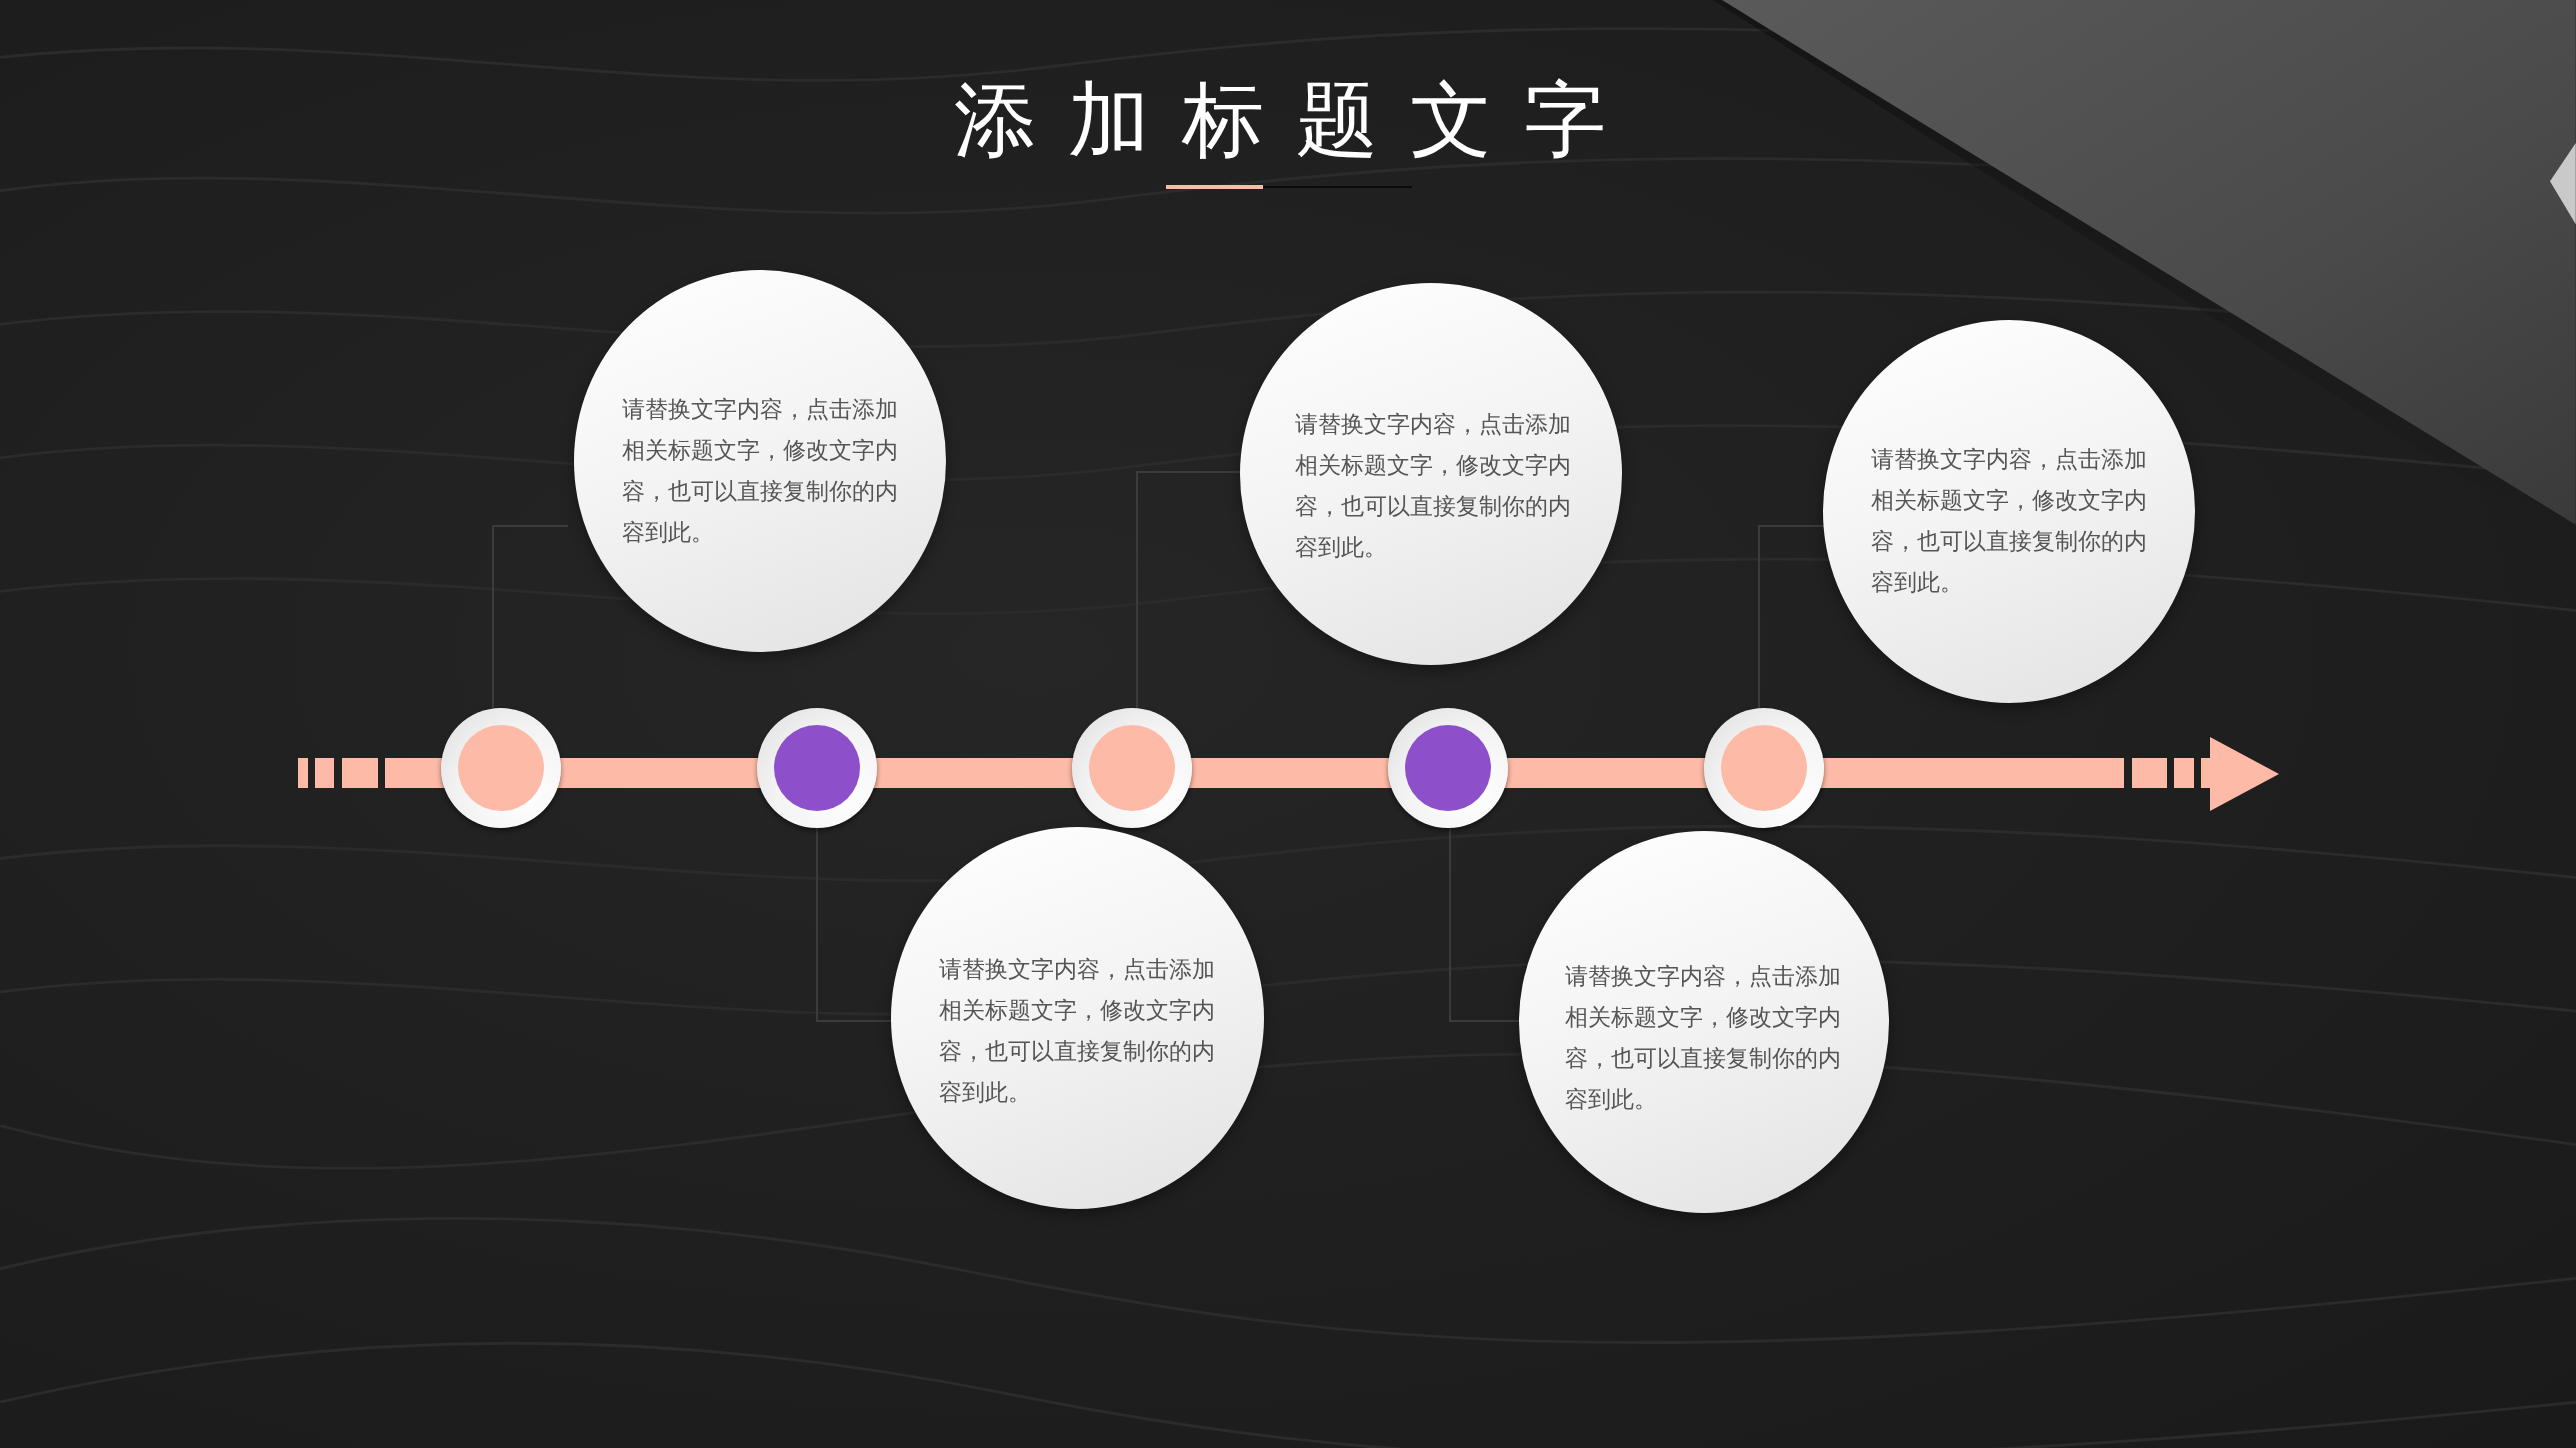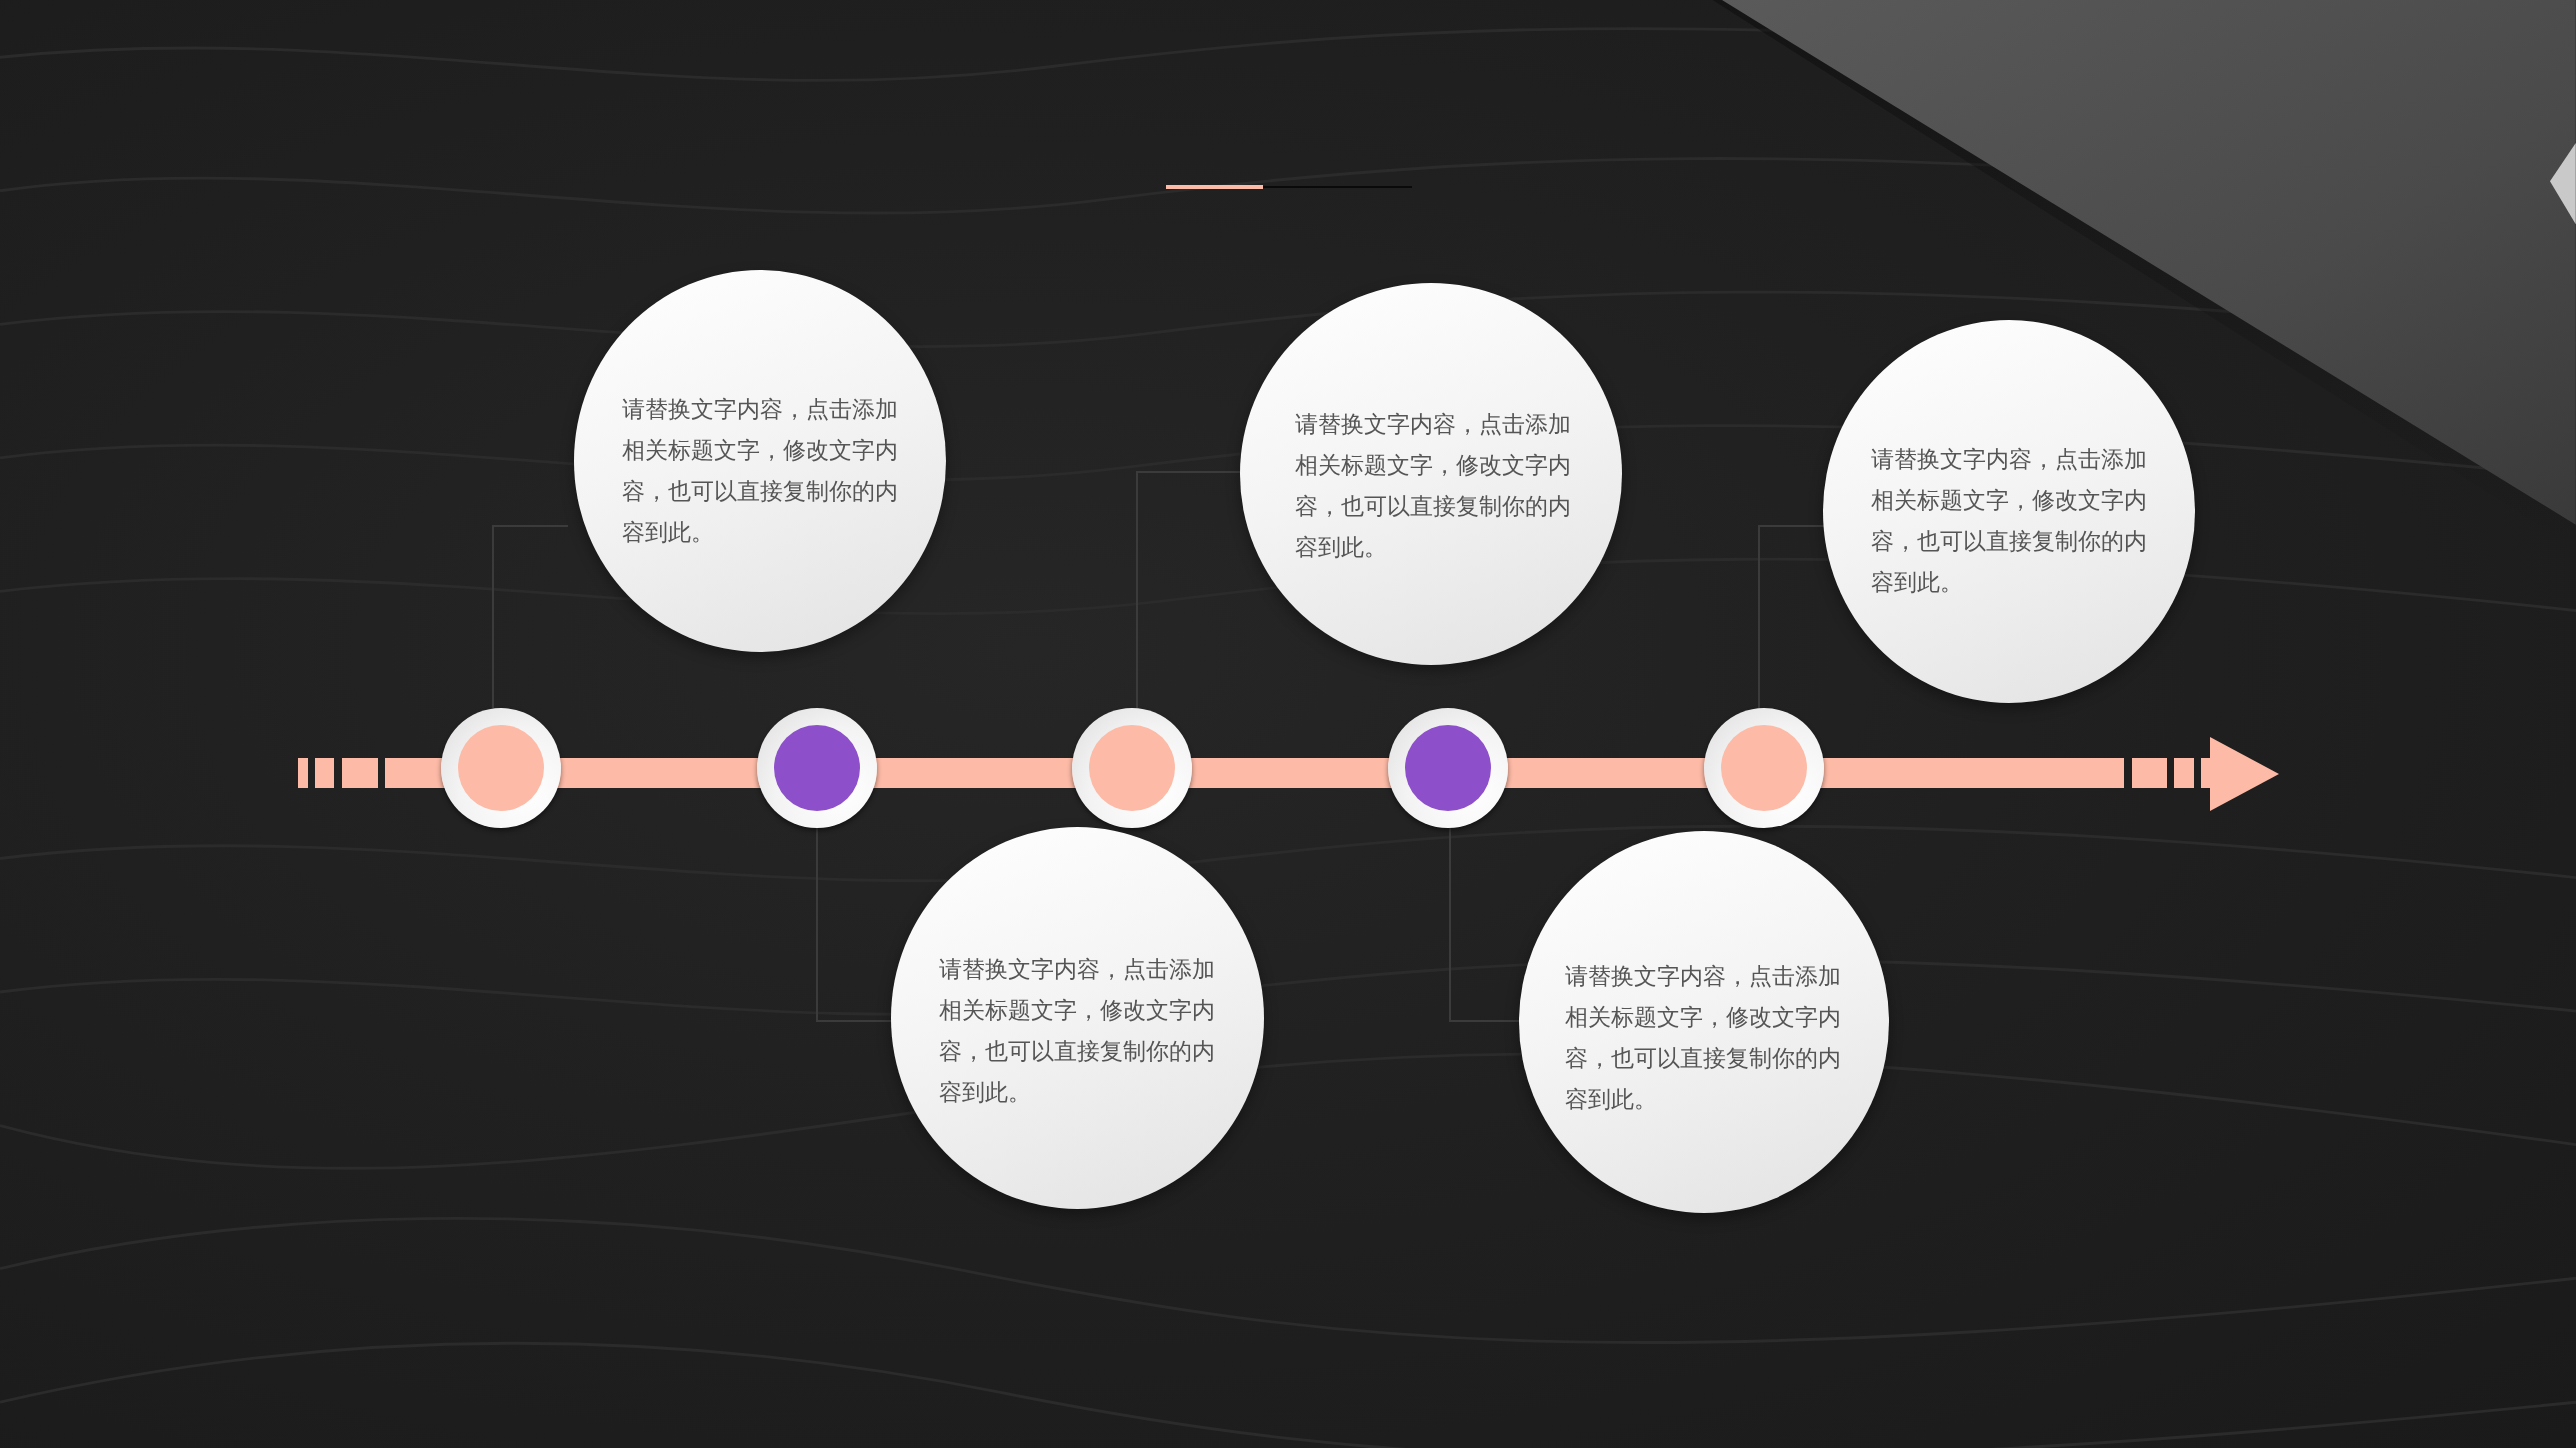--- a/index.html
+++ b/index.html
@@ -90,20 +90,21 @@
       <linearGradient id="shadowGrad" x1="0" y1="0" x2="0" y2="1">
         <stop offset="0" stop-color="#0d0d0d" stop-opacity="0.8"></stop>
         <stop offset="1" stop-color="#0d0d0d" stop-opacity="0"></stop>
       </linearGradient>
     </defs>
     <polygon points="1795,0 2700,0 2700,575 " fill="url(#shadowGrad)" opacity="0.7"></polygon>
     <polygon points="1805,0 2700,0 2700,550" fill="url(#cornerGrad)"></polygon>
     <polygon points="2700,150 2673,190 2700,235" fill="#c9c9c9"></polygon>
   </svg>
 
+  <div class="title">添加标题文字</div>
   <div class="title-underline-accent"></div>
   <div class="title-underline-line"></div>
 
   <div class="connector" style="left:492px; top:525px; width:76px; height:183px; border-left-width:2.9px; border-top-width:2.9px;"></div>
   <div class="connector" style="left:816px; top:826px; width:78px; height:196px; border-left-width:2.9px; border-bottom-width:2.9px;"></div>
   <div class="connector" style="left:1136px; top:471px; width:105px; height:237px; border-left-width:2.9px; border-top-width:2.9px;"></div>
   <div class="connector" style="left:1449px; top:826px; width:71px; height:196px; border-left-width:2.9px; border-bottom-width:2.9px;"></div>
   <div class="connector" style="left:1758px; top:525px; width:69px; height:183px; border-left-width:2.9px; border-top-width:2.9px;"></div>
 
   <div>

